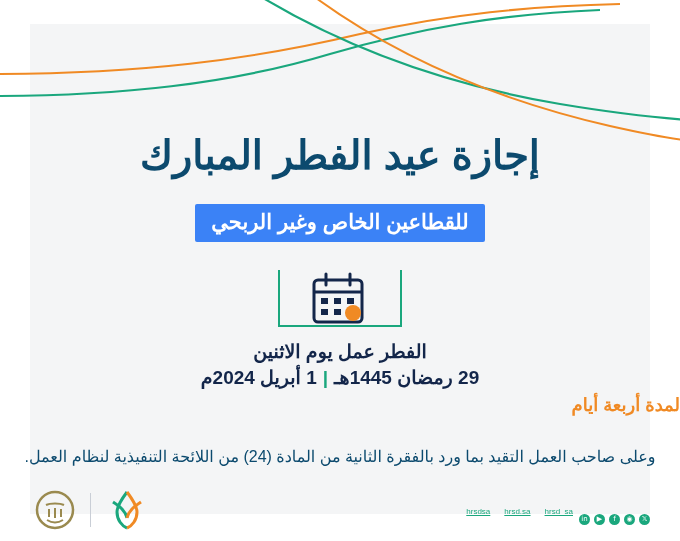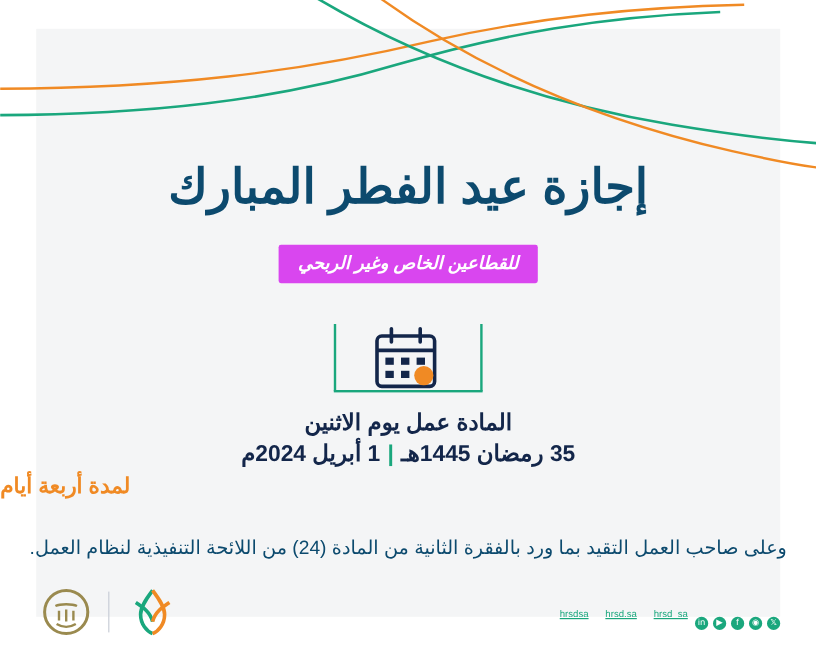--- a/index.html
+++ b/index.html
@@ -65,28 +65,27 @@
 
   
   .subtitle-wrap {
     position: absolute;
     top: 204px;
     width: 100%;
     text-align: center;
   }
   .subtitle {
     display: inline-block;
-    background: #d946ef;
+    background: #3b82f6;
     color: #ffffff;
-    font-size: 15px;
+    font-size: 21px;
     font-weight: bold;
     padding: 6px 16px 8px 16px;
     border-radius: 2px;
     direction: rtl;
-    font-style: italic;
   }
 
   
   .icon-block {
     position: absolute;
     top: 272px;
     left: 0;
     width: 100%;
     text-align: center;
   }
@@ -133,21 +132,21 @@
     direction: rtl;
   }
   .date-sep {
     color: #1aa77d;
     padding: 0 6px;
   }
   .date-line3 {
     position: absolute;
     top: 394px;
     width: 100%;
-    text-align: left;
+    text-align: right;
     font-size: 18px;
     font-weight: bold;
     color: #f08a24;
     direction: rtl;
   }
 
   
   .note {
     position: absolute;
     top: 447px;
@@ -244,24 +243,24 @@
         <rect x="17" y="26" width="7" height="6" fill="#13264a"></rect>
         <rect x="30" y="26" width="7" height="6" fill="#13264a"></rect>
         <rect x="43" y="26" width="7" height="6" fill="#13264a"></rect>
         <rect x="17" y="37" width="7" height="6" fill="#13264a"></rect>
         <rect x="30" y="37" width="7" height="6" fill="#13264a"></rect>
         <circle cx="49" cy="41" r="8" fill="#f08a24"></circle>
       </svg>
     </div>
     <div class="icon-rule"></div>
 
-    <div class="date-line1">المادة عمل يوم الاثنين</div>
+    <div class="date-line1">الفطر عمل يوم الاثنين</div>
 
     <div class="date-line2">
-      <span>35 رمضان 1445هـ</span><span class="date-sep">|</span><span>1 أبريل 2024م</span>
+      <span>29 رمضان 1445هـ</span><span class="date-sep">|</span><span>1 أبريل 2024م</span>
     </div>
 
     <div class="date-line3">لمدة أربعة أيام</div>
 
     <div class="note">وعلى صاحب العمل التقيد بما ورد بالفقرة الثانية من المادة (24) من اللائحة التنفيذية لنظام العمل.</div>
   </div>
 
   <div class="bottom">
 
     <div class="social">

